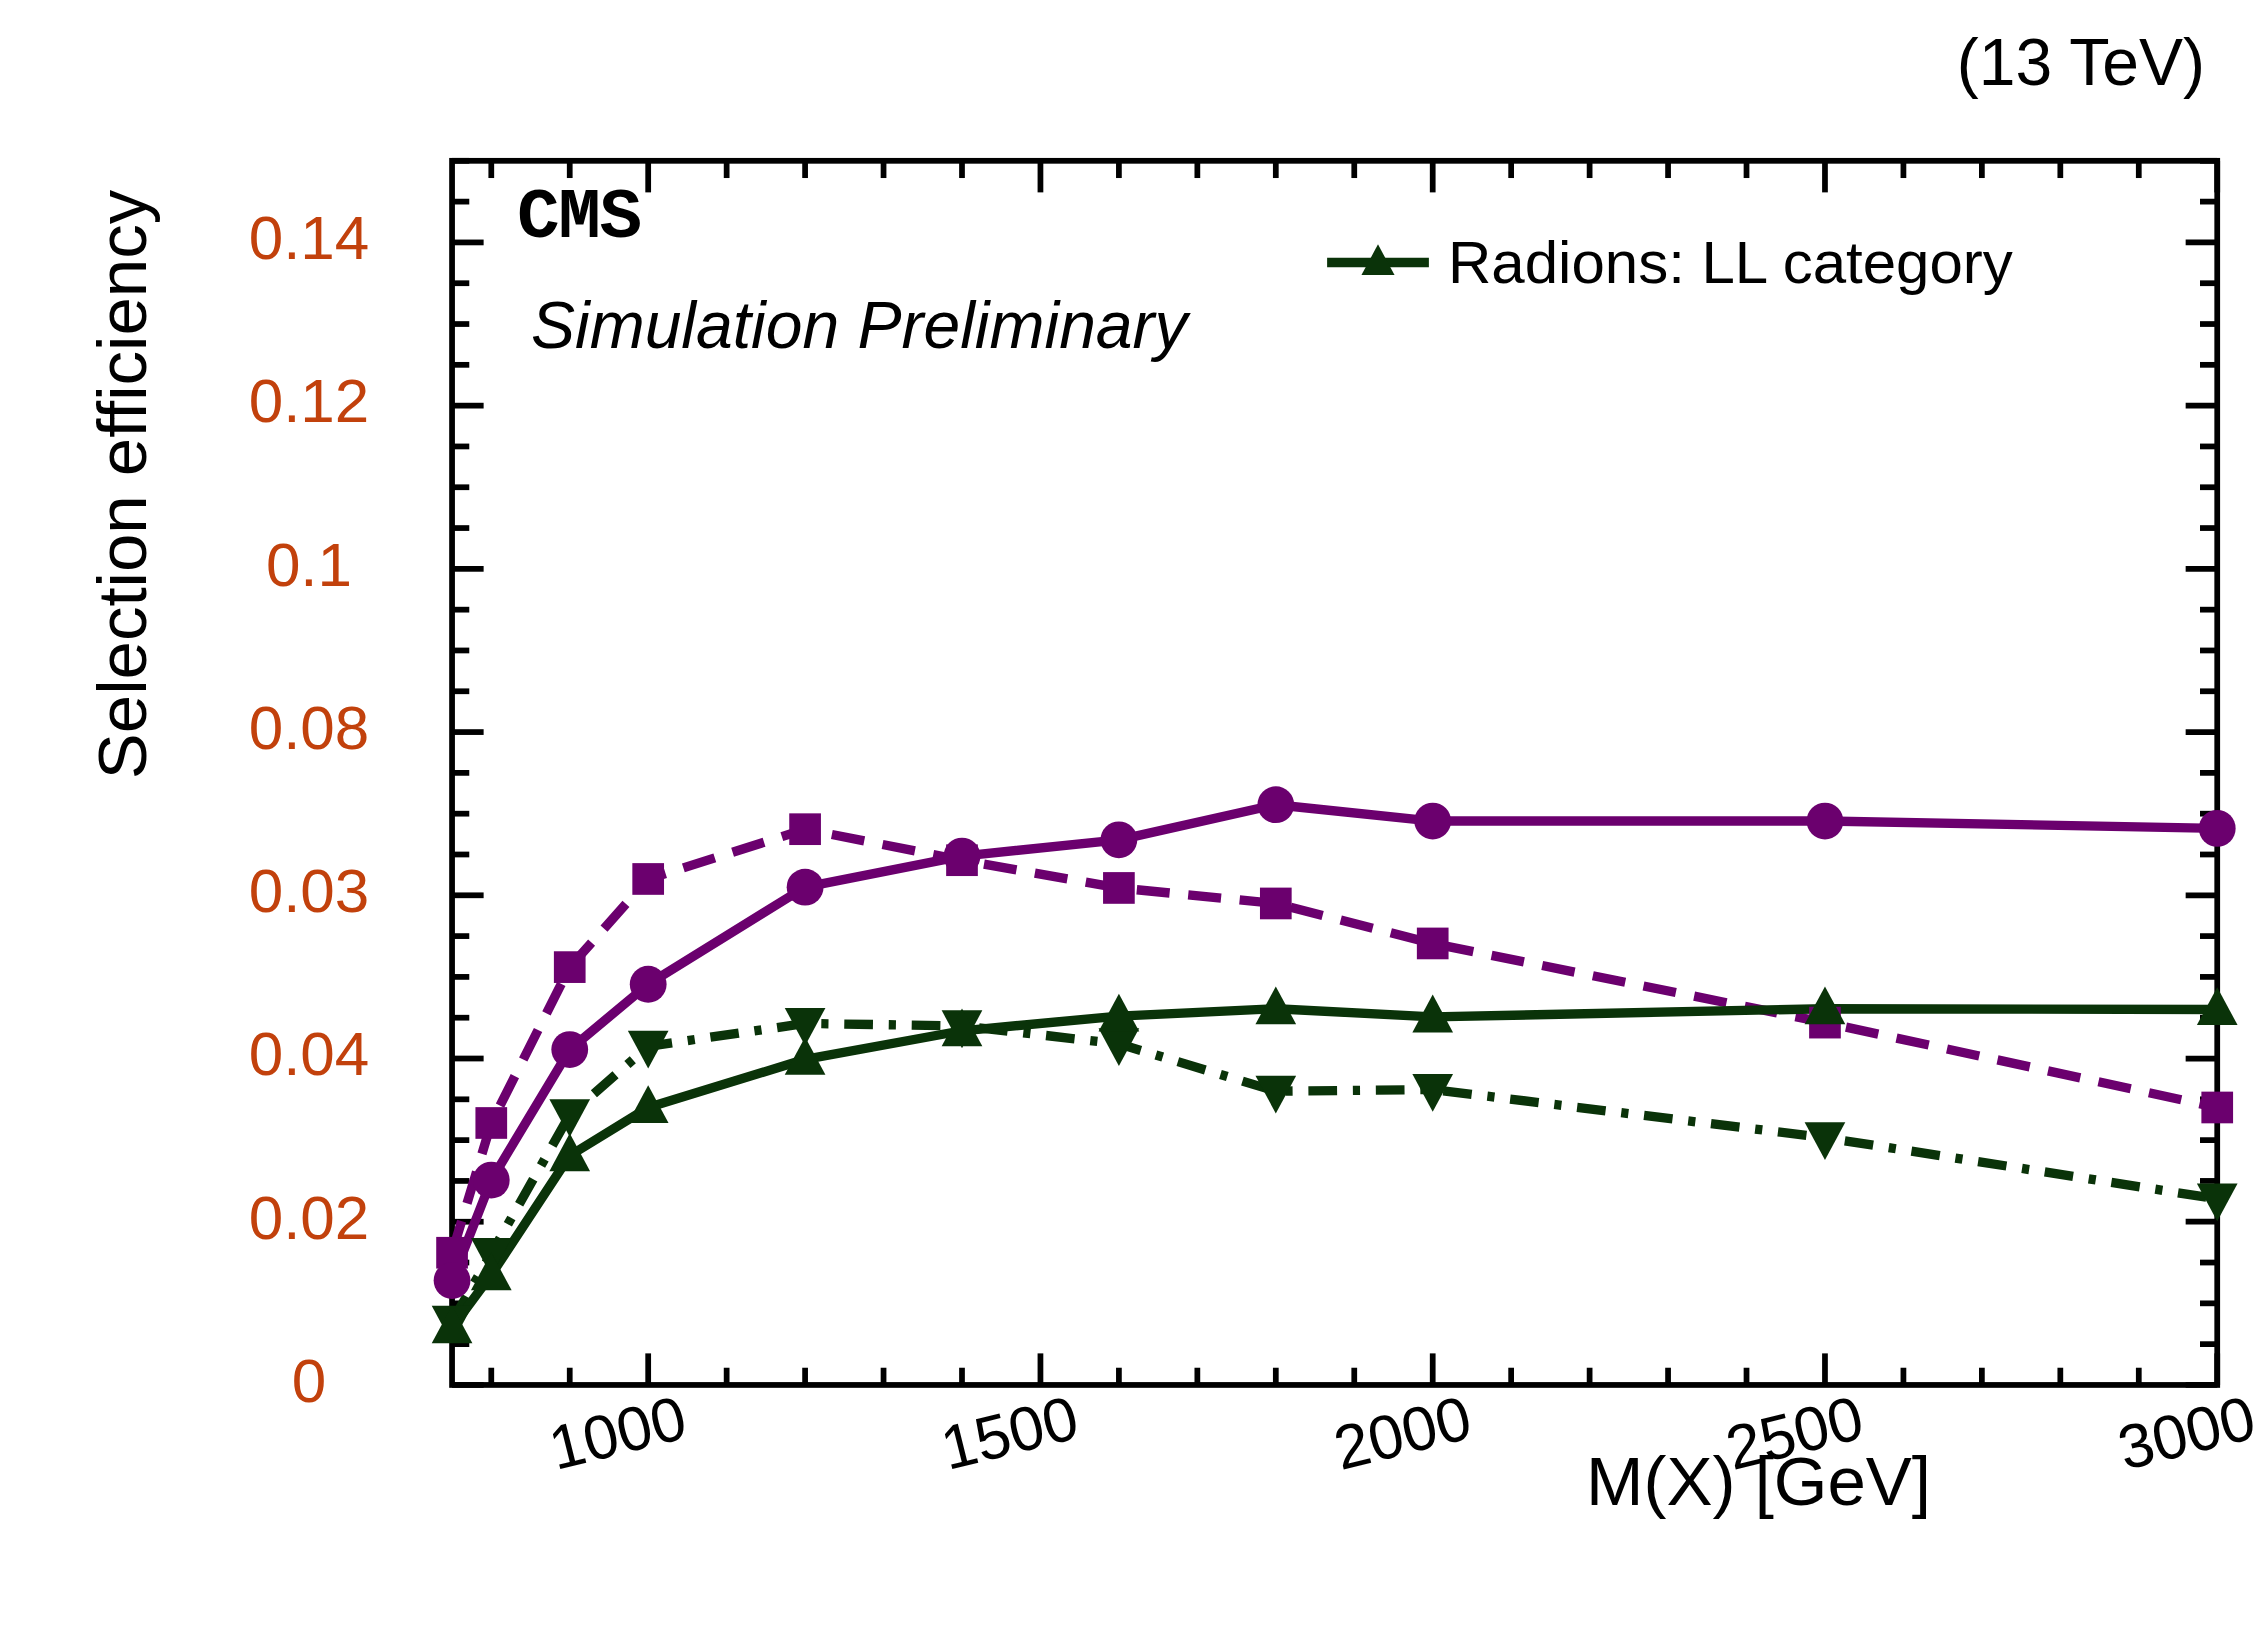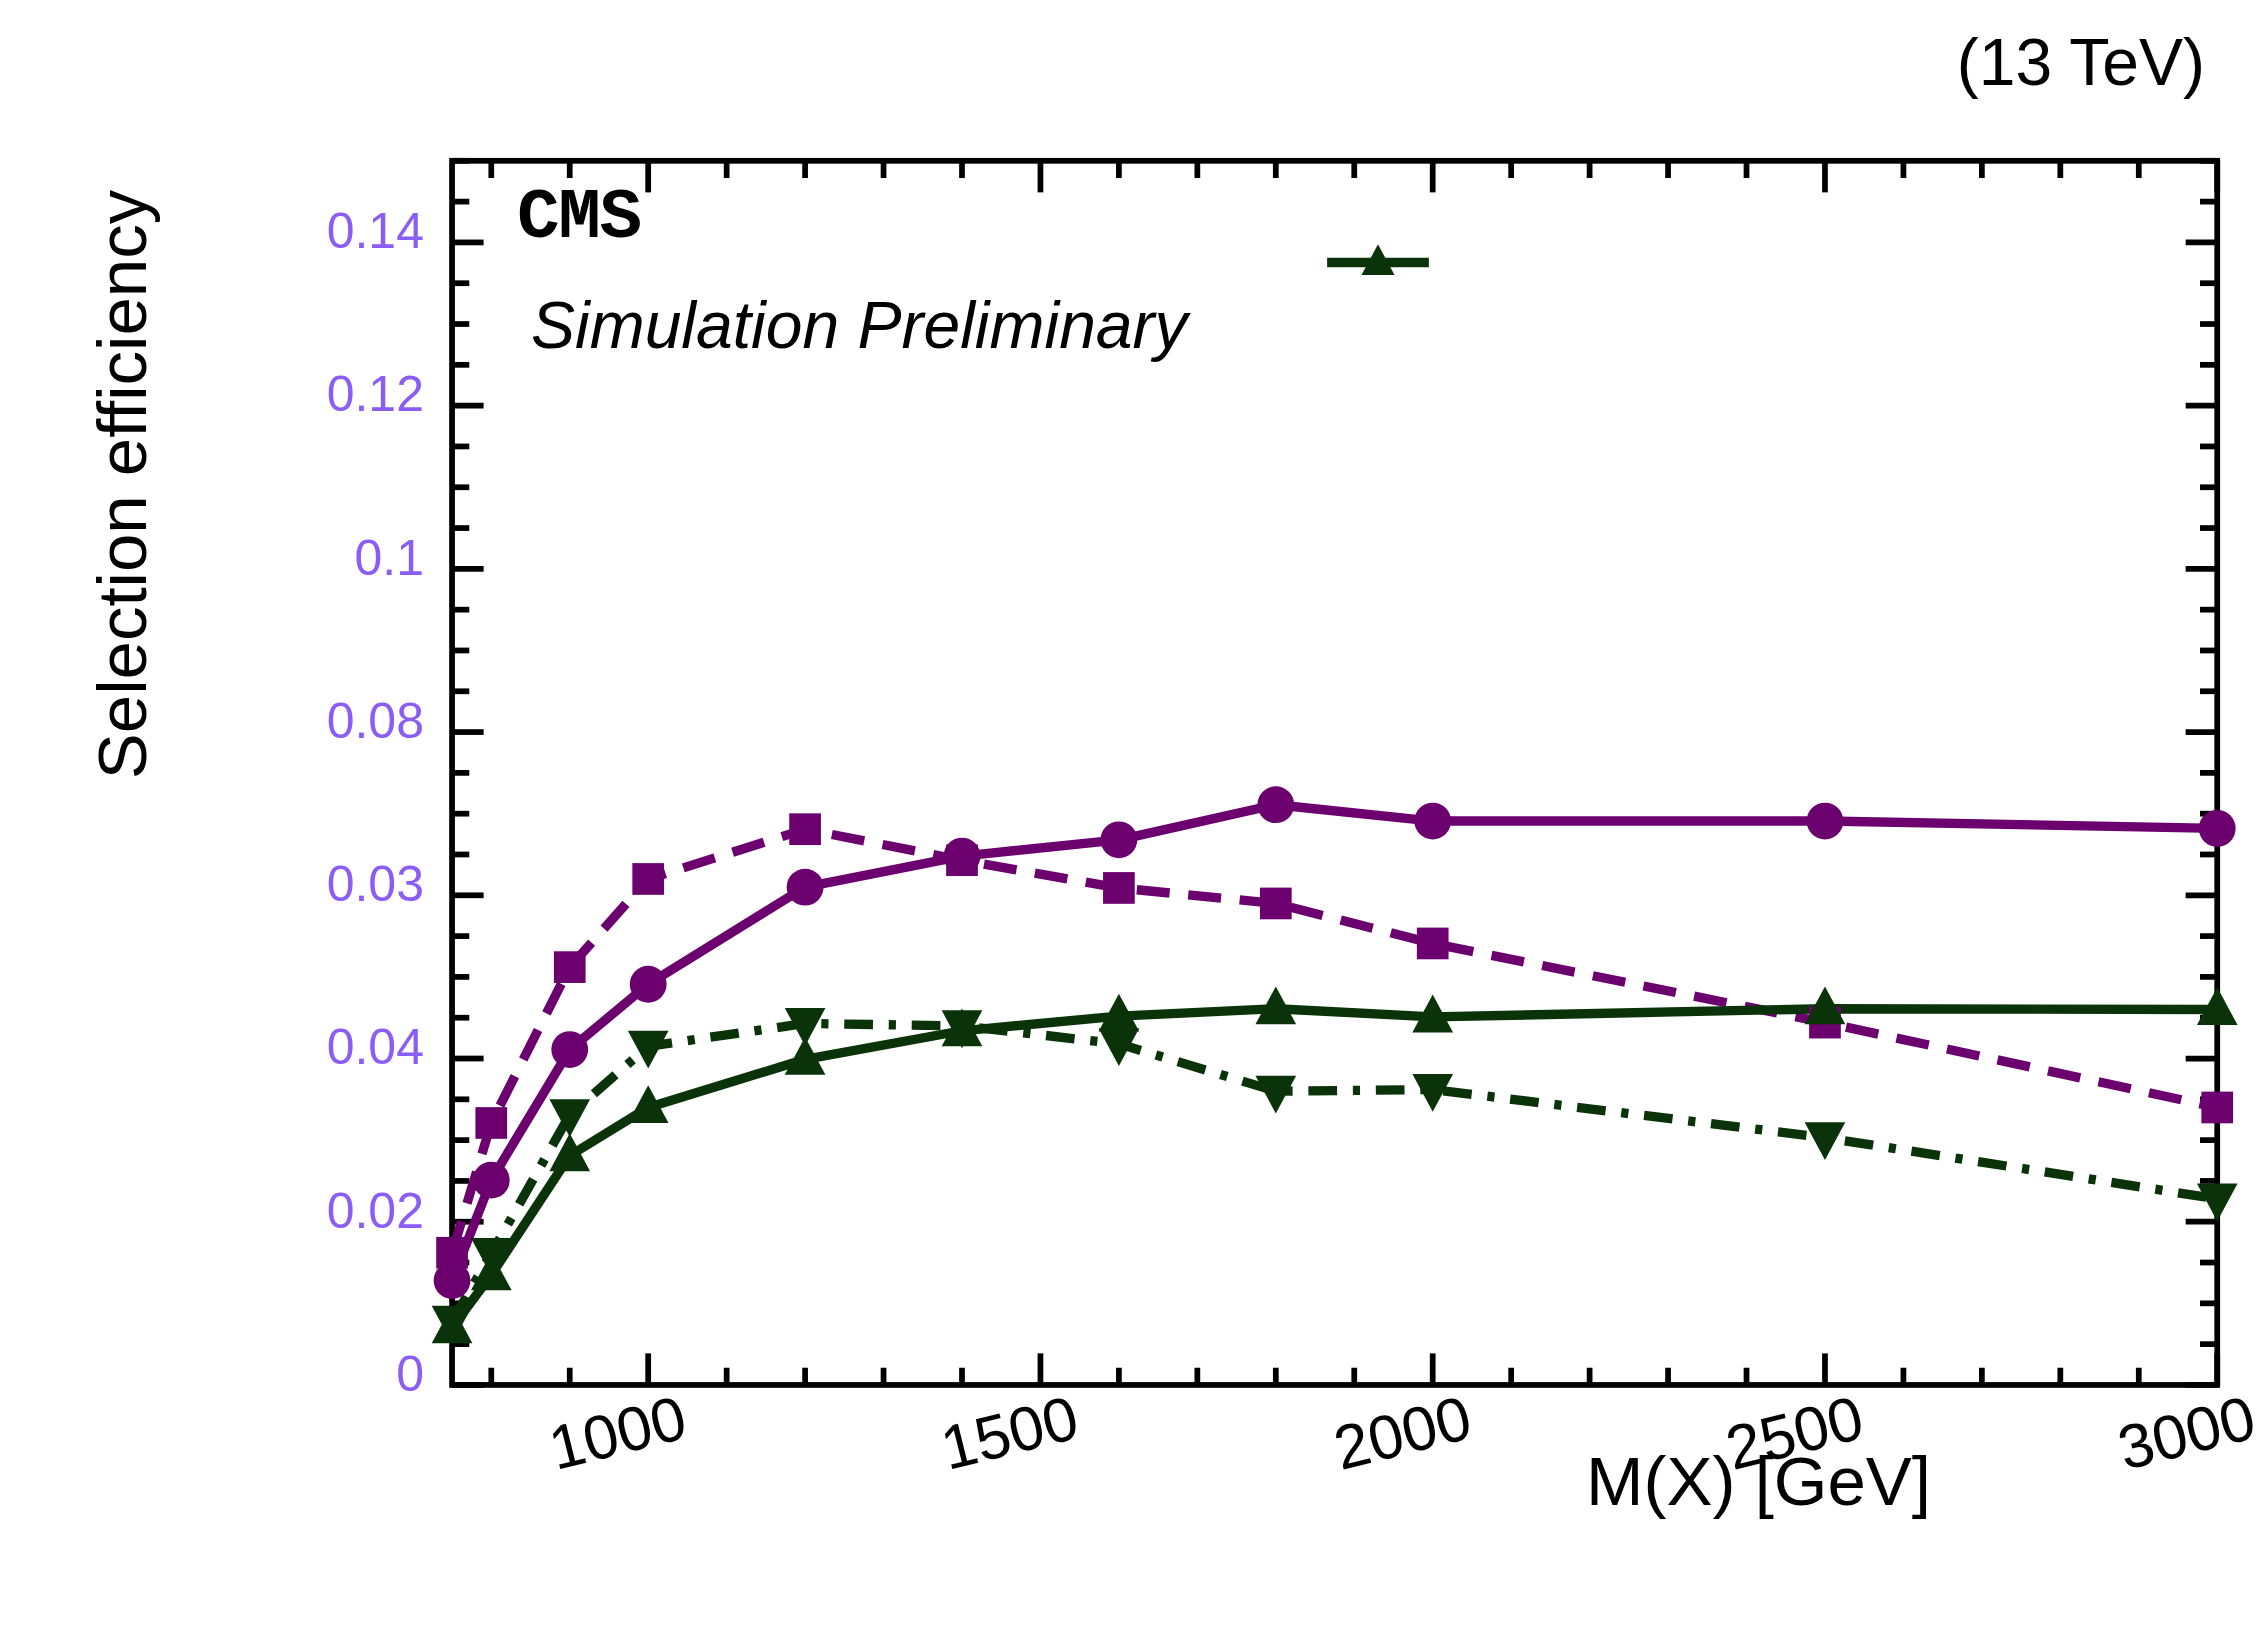--- a/index.html
+++ b/index.html
@@ -26,22 +26,22 @@
     font-size:71px; font-weight:bold; color:#000; letter-spacing:-1.4px;font-family:Liberation Mono, monospace;
   }
   .cms-sub{
     position:absolute; left:531px; top:287px;
     font-size:66px; font-style:italic; color:#000; white-space:nowrap;
   }
 
   .plotsvg{position:absolute;left:0;top:0;}
 
   .ytick-lab{
-    position:absolute; text-align:right; width:230px;
-    font-size:50px; color:#8b5cf6; right:auto;
+    position:absolute; text-align:center; width:230px;
+    font-size:62px; color:#c2410c; right:auto;
   }
   .xtick-lab{
     position:absolute; font-size:62px; color:#000;
     transform:rotate(-14deg); transform-origin:left top; white-space:nowrap;
   }
 
   .legend{position:absolute; left:1324px; top:215px; width:861px;}
   .legend-row{height:95px; display:flex; align-items:center;}
   .legend-key{width:108px; height:43px; position:relative; flex:0 0 108px;}
   .legend-text{font-size:60px; color:#000; white-space:nowrap; margin-left:16px;}
@@ -236,17 +236,18 @@
       <div class="xtick-lab" style="left: 1719px; top: 1415px;">2500</div>
       <div class="xtick-lab" style="left: 2111px; top: 1415px;">3000</div>
     </div>
 
   <div class="legend" id="legend">
       <div class="legend-row">
         <div class="legend-key"><svg width="108" height="43" viewBox="0 0 150 60">
             <line x1="4" y1="30" x2="146" y2="30" stroke="#0A3309" stroke-width="13"></line>
             <polygon points="75,4.700000000000003 51.9,47.6 98.1,47.6" fill="#0A3309"></polygon>
           </svg></div>
+        <div class="legend-text">Radions: LL category</div>
       </div>
     </div>
 
 </div>
 
 
 </body></html>

